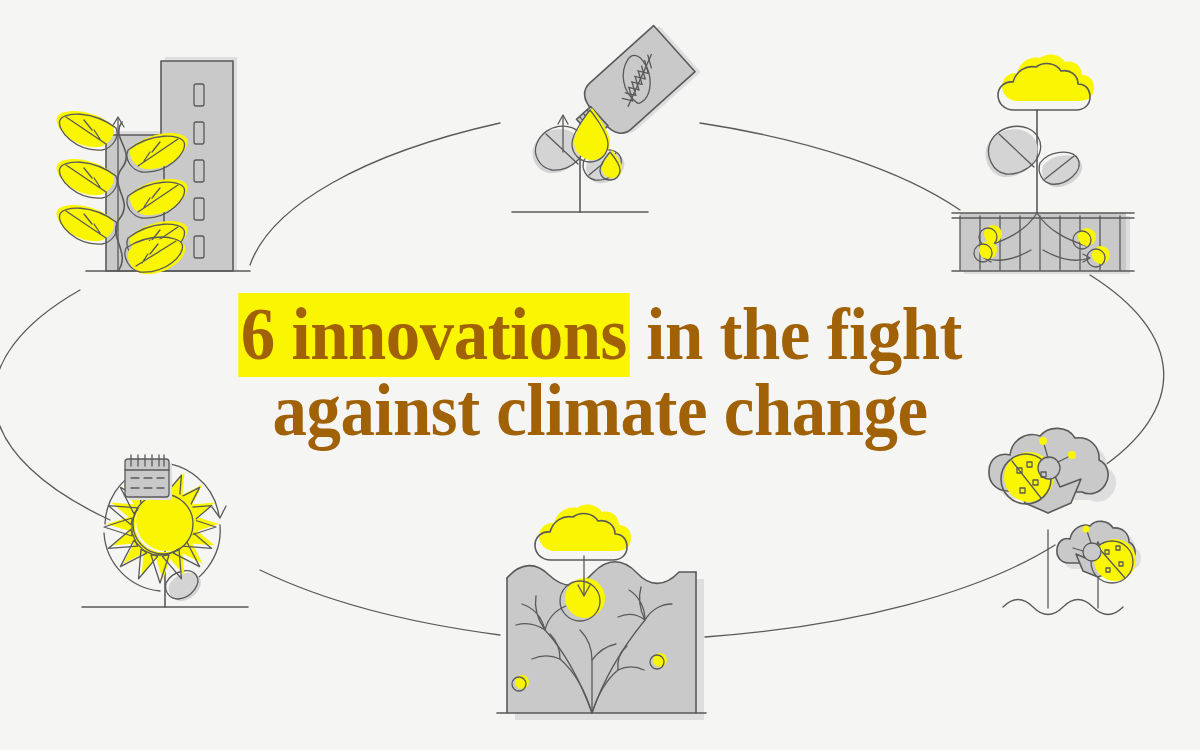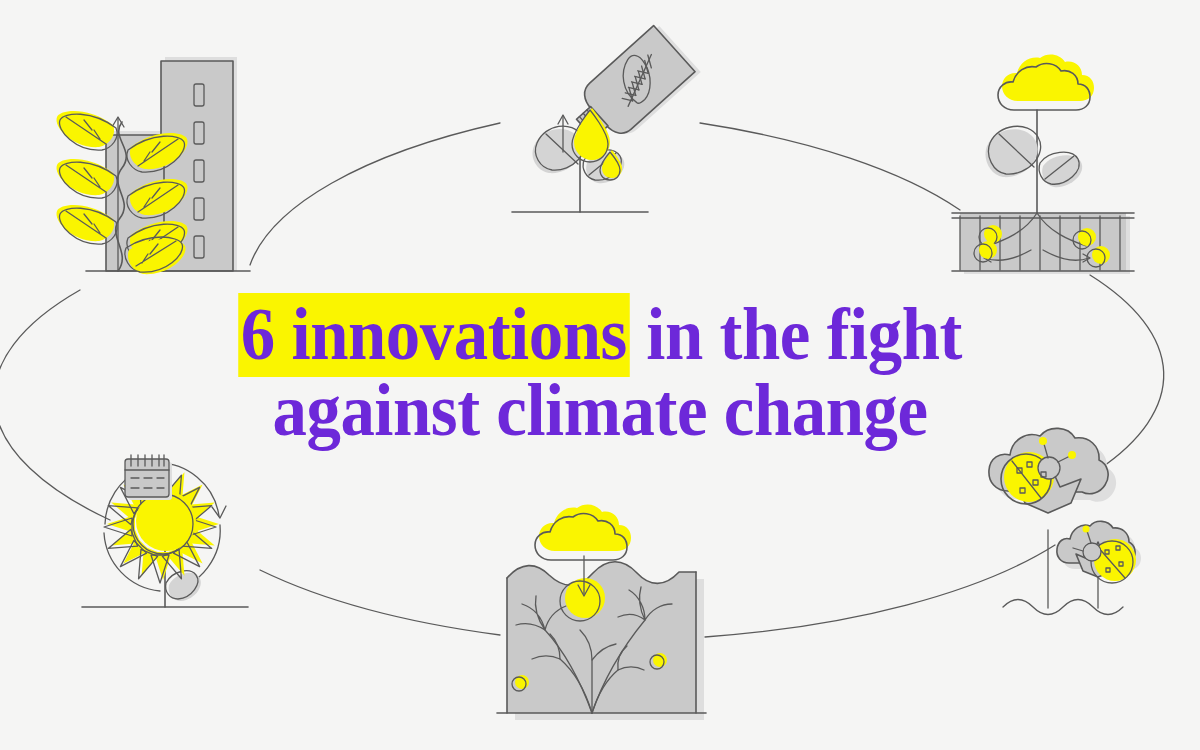--- a/index.html
+++ b/index.html
@@ -26,21 +26,21 @@
     position: absolute;
     left: 0;
     top: 296px;
     width: 1200px;
     text-align: center;
     line-height: 1.03;
     font-family: "Liberation Serif", "DejaVu Serif", serif;
     font-size: 74px;
     font-weight: 700;
     letter-spacing: -0.5px;
-    color: #6d28d9;
+    color: #a16207;
     -webkit-font-smoothing: antialiased;
   }
   #headline .line {
     display: block;
     transform: scaleX(0.93);
   }
   .hl {
     background: #faf500;
     padding: 0 3px 2px 3px;
     box-decoration-break: clone;

